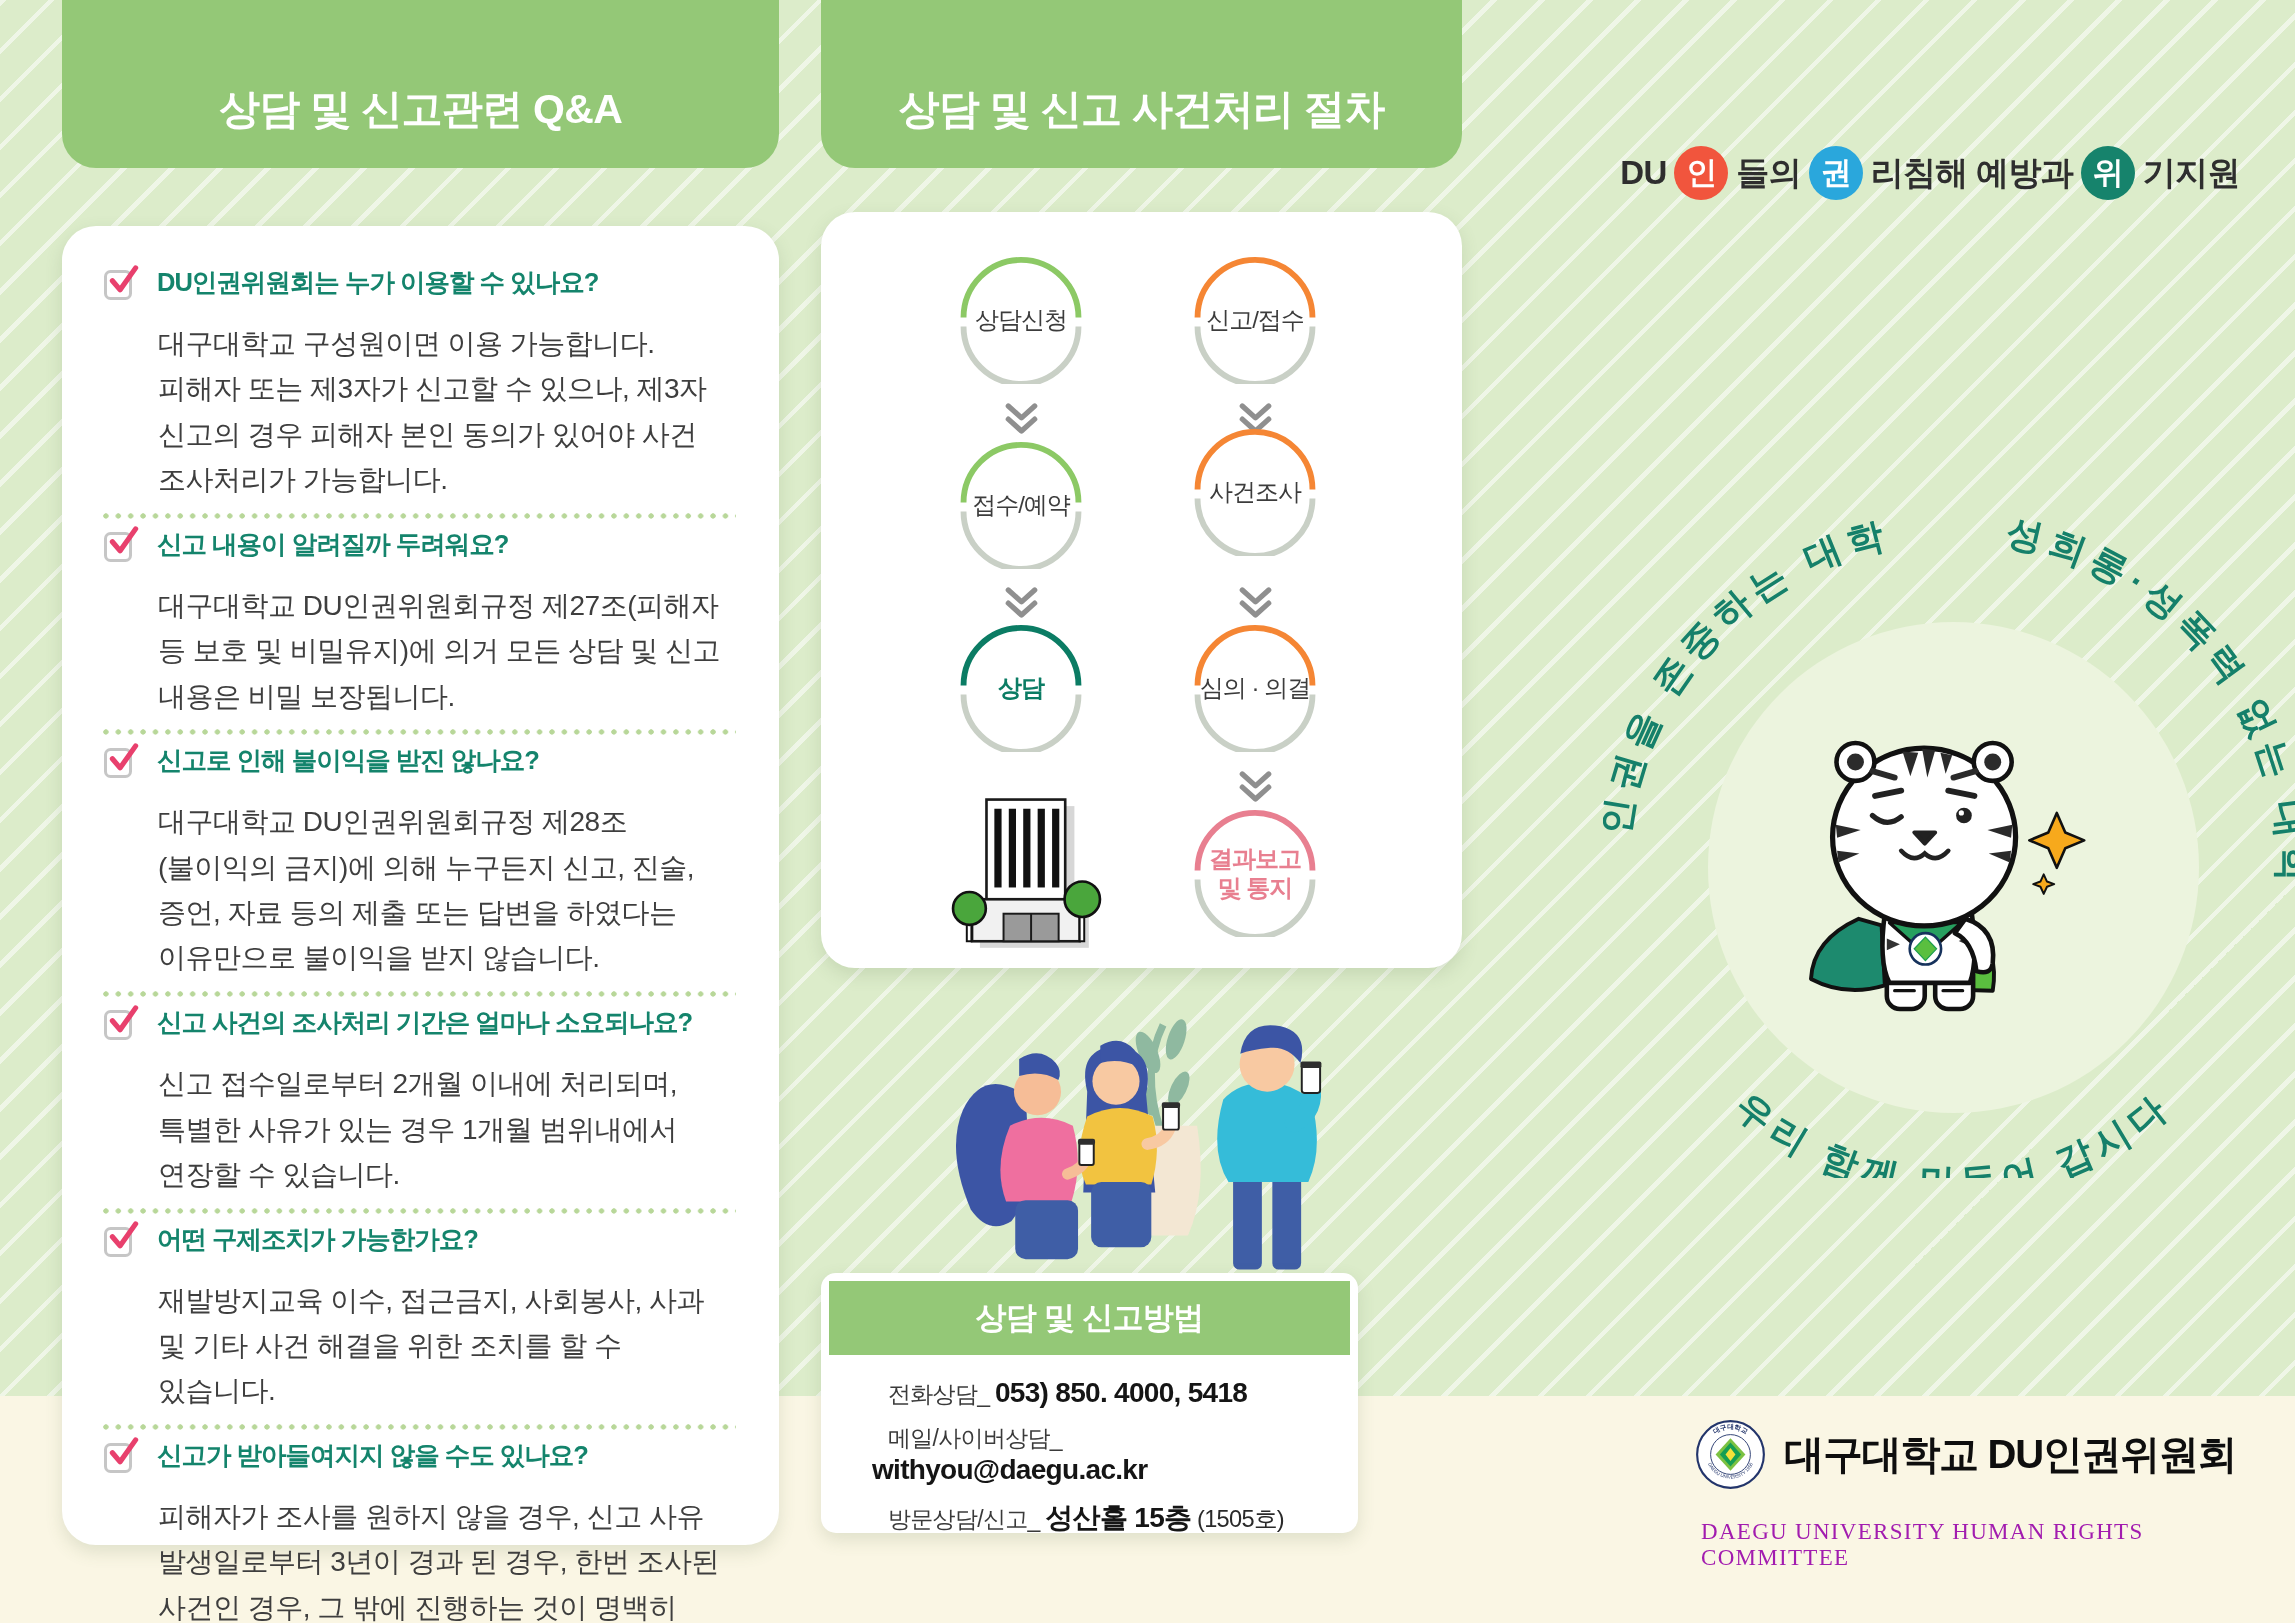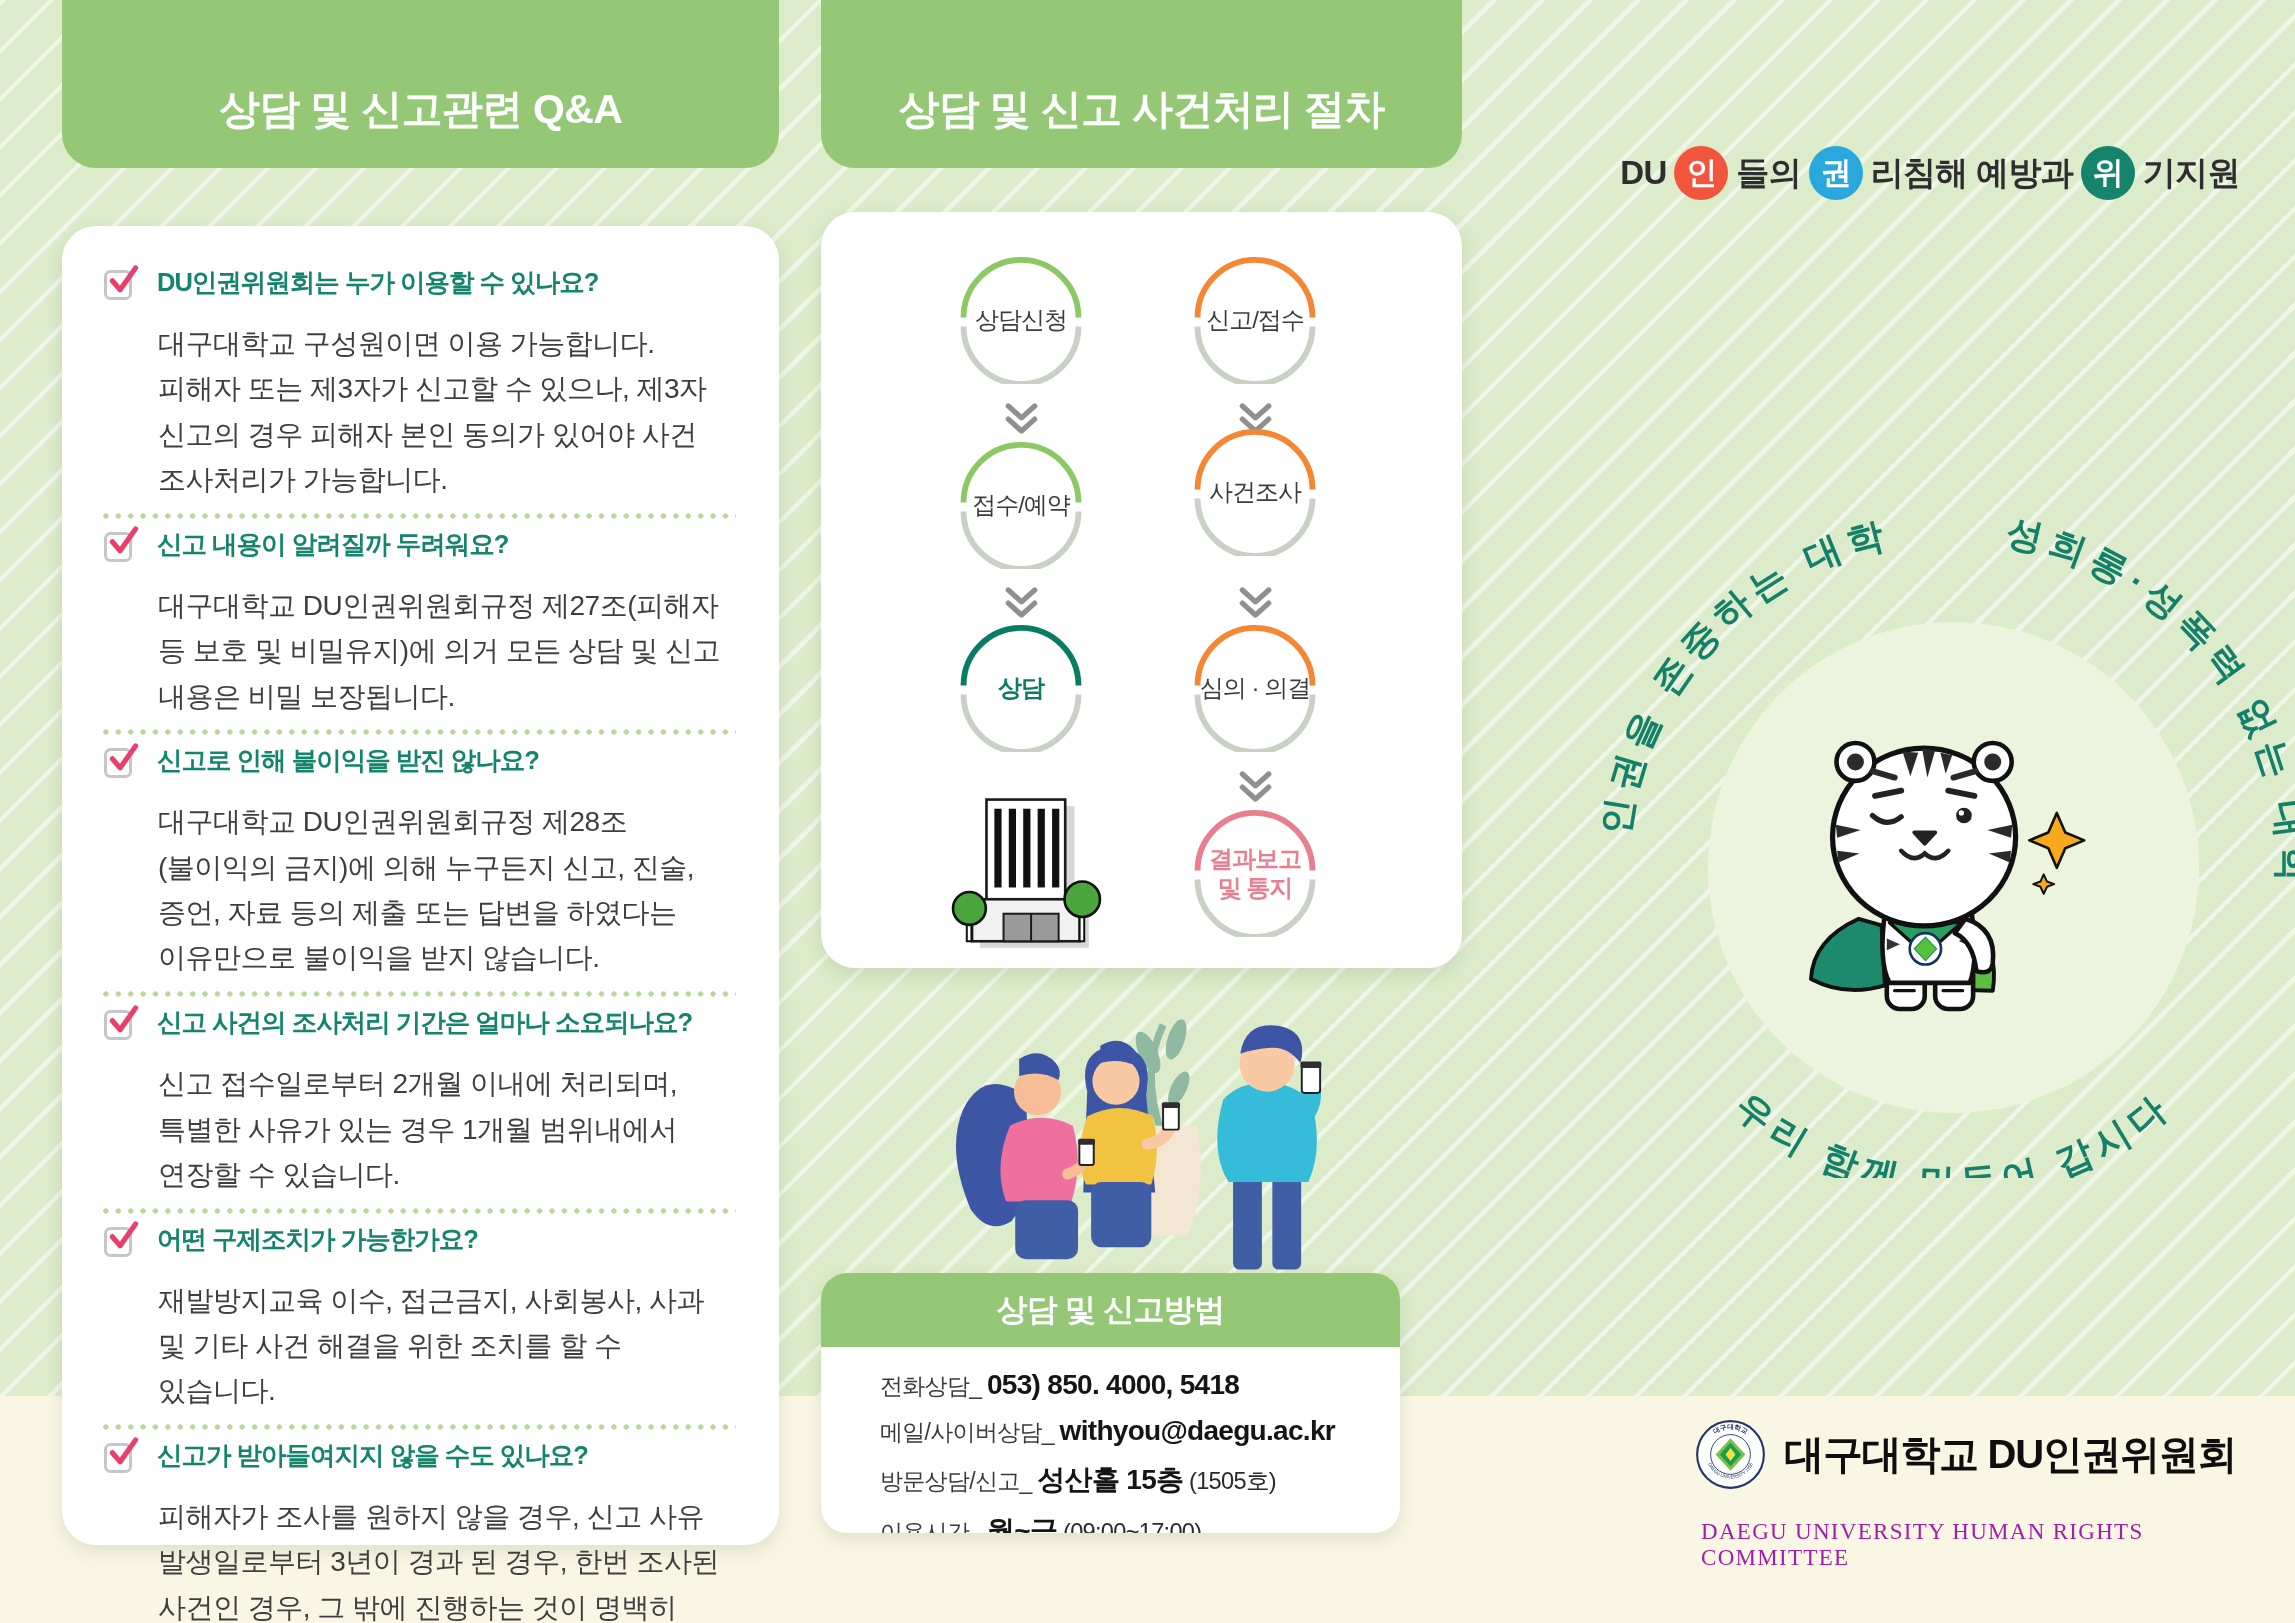--- a/index.html
+++ b/index.html
@@ -68,22 +68,22 @@
   .arc-top-teal   { stroke:var(--flow_teal); }
   .arc-top-pink   { stroke:var(--flow_pink); }
   .arc-bottom     { stroke:var(--flow_gray); }
   .ring-arc { fill:none; stroke-width:9px; }
   .chev { position:absolute; width:37px; height:33px; }
   .building { position:absolute; left:130px; top:581px; width:151px; height:164px; }
   
   .people { position:absolute; left:870px; top:1013px; width:543px; height:262px; z-index:1; }
   
   .contact-card {
-    left:821px; top:1273px; width:579px; height:260px; border-radius:26px;
-    overflow:hidden; z-index:3; padding:0;
+    left:821px; top:1273px; width:537px; height:260px; border-radius:15px;
+    overflow:hidden; z-index:3; padding:8px;
   }
   .contact-header {
     height:74px; background:var(--header_green);
     display:flex; align-items:center; justify-content:center;
     color:#fff; font-size:31px; font-weight:bold; letter-spacing:-0.7px;
   }
   .contact-body { padding:22px 26px 0 43px; }
   .contact-row { font-size:23px; color:#3a3a3a; margin-bottom:13px; letter-spacing:-0.7px; }
   .contact-row .lab { color:#3a3a3a;margin-left:16px; }
   .contact-row .strong { font-weight:bold; color:#151515; font-size:28px; }

